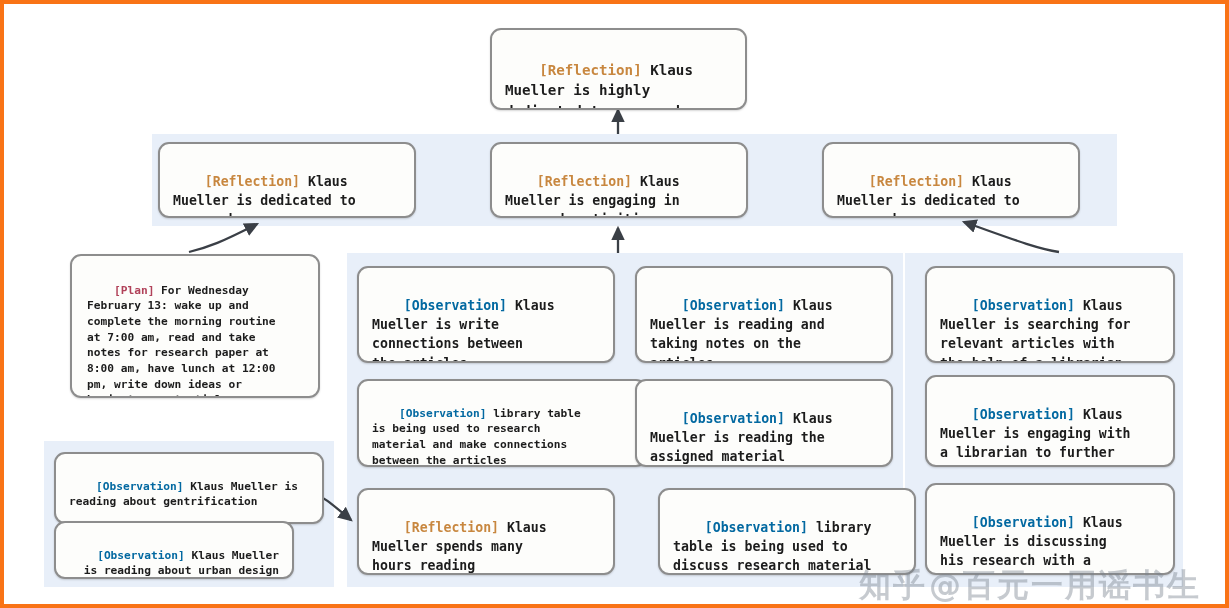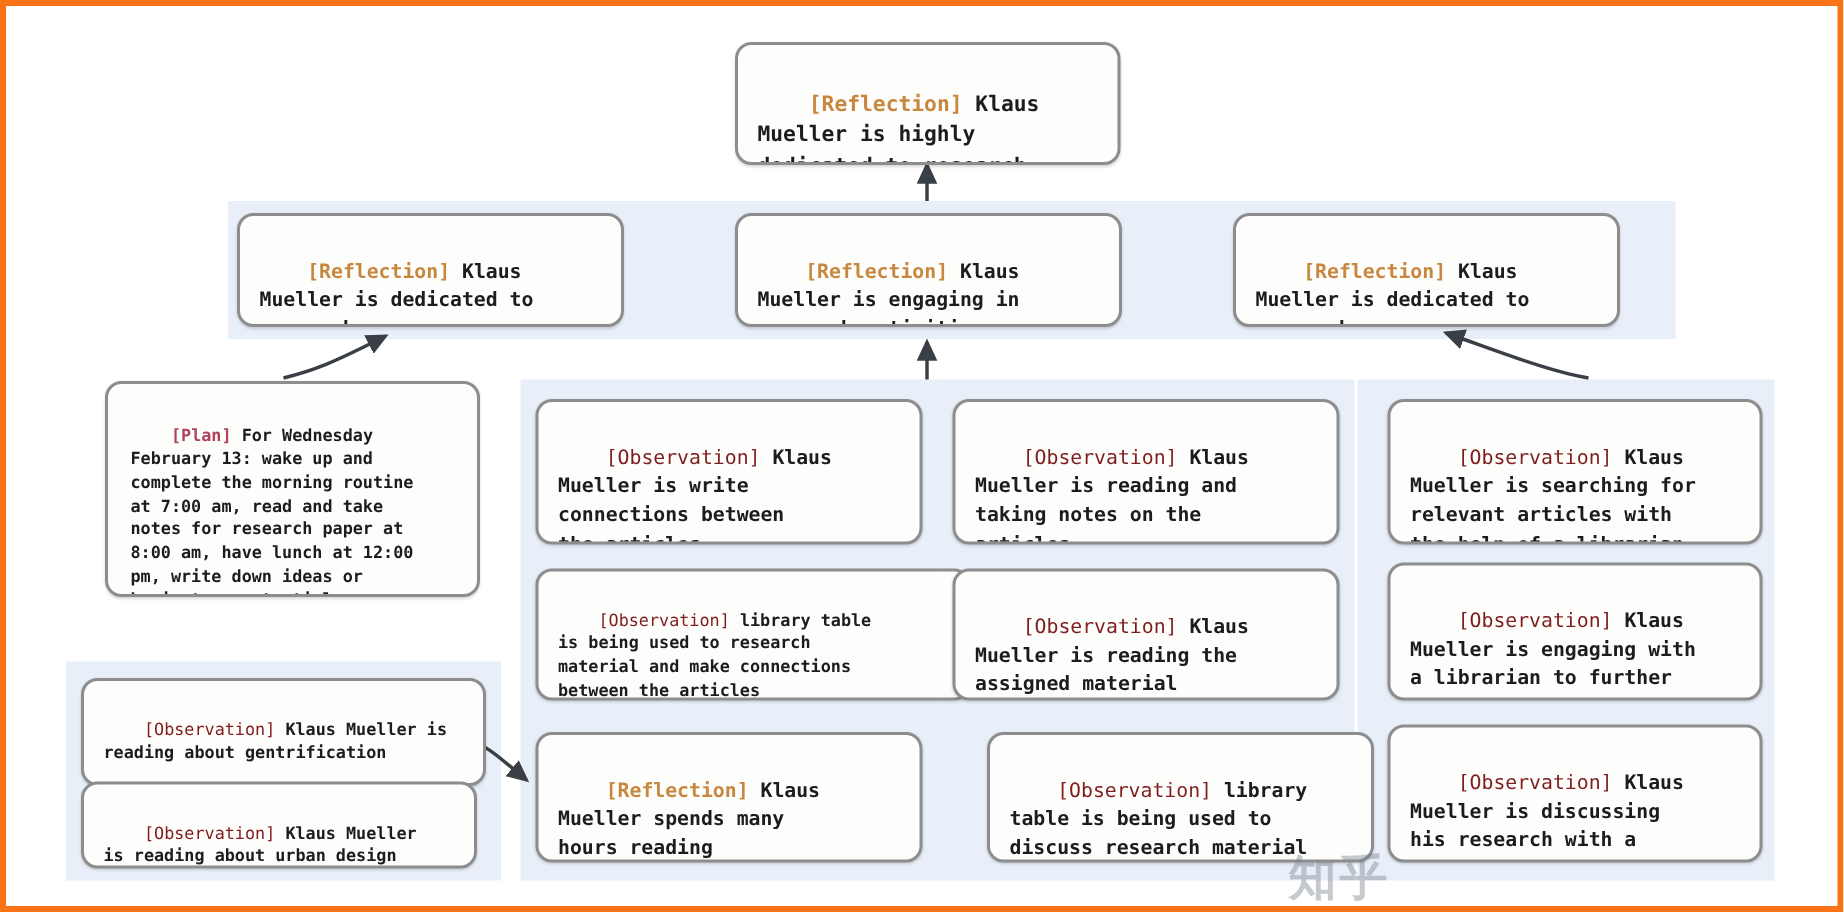--- a/index.html
+++ b/index.html
@@ -28,21 +28,21 @@
     box-shadow: 0 1px 2px rgba(0,0,0,0.16);
     padding: 9px 13px;
     font-family: "DejaVu Sans Mono", monospace;
     font-weight: bold;
     color: #1c1c1c;
     line-height: 1.42;
     white-space: pre-wrap;
     overflow: hidden;
   }
   .tag-reflection { color: #c8873f; font-weight: bold; }
-  .tag-observation { color: #7f1d1d; font-weight: normal; }
+  .tag-observation { color: #0369a1; font-weight: bold; }
   .tag-plan { color: #b1425a; font-weight: bold; }
   .body-text { color: #1c1c1c; font-weight: bold; }
 
   .fs14 { font-size: 14.2px; line-height: 1.45; }
   .fs13 { font-size: 13.2px; line-height: 1.45; }
   .fs11 { font-size: 11.2px; line-height: 1.40; }
 
   svg.arrows {
     position: absolute;
     left: 0; top: 0;
@@ -124,21 +124,21 @@
 pm, write down ideas or
 brainstorm potential
 solutions at 1:00 pm, [...]</span>
   </div>
 
   <div class="node fs11" style="left:50px; top:448px; width:270px; height:72px;">
     <span class="tag-observation">[Observation]</span><span class="body-text"> Klaus Mueller is
 reading about gentrification</span>
   </div>
 
-  <div class="node fs11" style="left:50px; top:517px; width:264px; height:58px;">
+  <div class="node fs11" style="left:50px; top:517px; width:240px; height:58px;text-align:right;">
     <span class="tag-observation">[Observation]</span><span class="body-text"> Klaus Mueller
 is reading about urban design</span>
   </div>
 
   <div class="node fs13" style="left:353px; top:262px; width:258px; height:97px;">
     <span class="tag-observation">[Observation]</span><span class="body-text"> Klaus
 Mueller is write
 connections between
 the articles</span>
   </div>
@@ -190,14 +190,15 @@
   </div>
 
   <div class="node fs13" style="left:921px; top:479px; width:250px; height:92px;">
     <span class="tag-observation">[Observation]</span><span class="body-text"> Klaus
 Mueller is discussing
 his research with a
 librarian</span>
   </div>
 
   <div class="watermark" style="left:855px; top:543px;">知乎</div>
+  <div class="watermark" style="left:925px; top:543px;">@百元一用谣书生</div>
 
 </div>
 
 </body></html>

